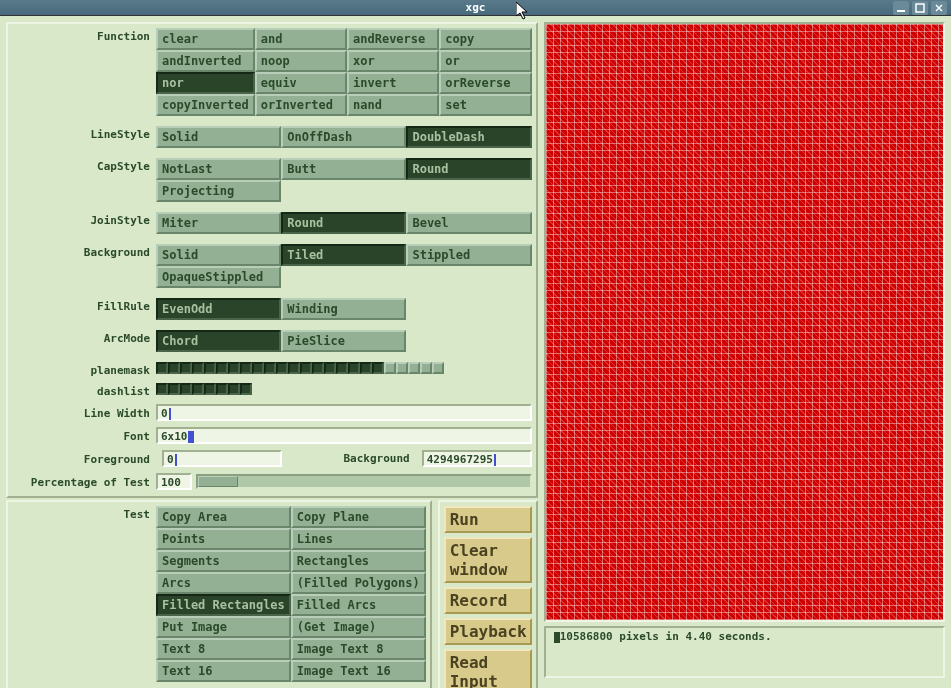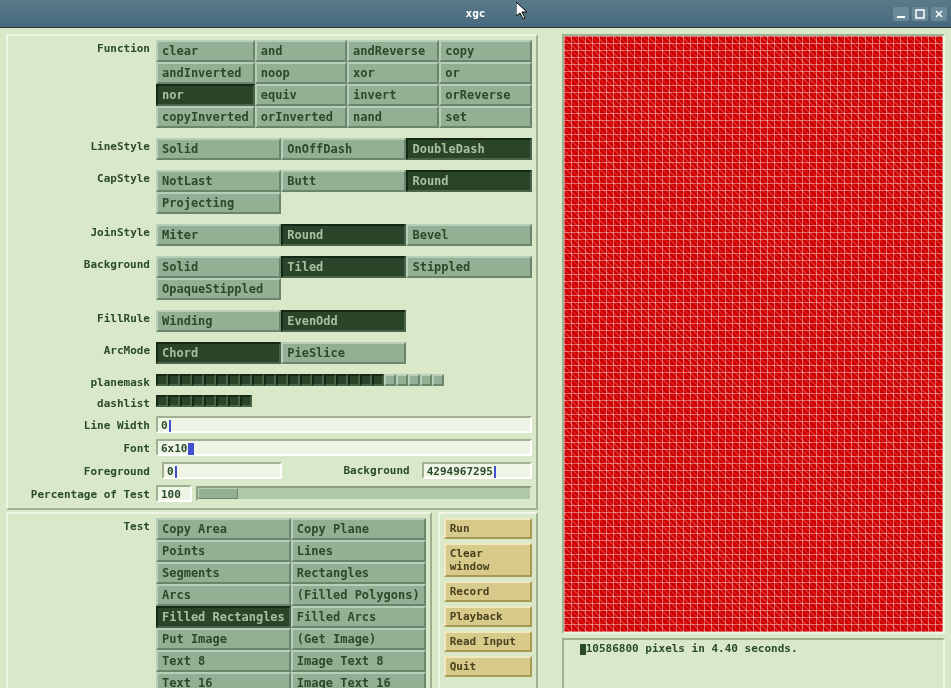--- a/index.html
+++ b/index.html
@@ -8,21 +8,21 @@
     font-size: 11px;
     background: #d8e8c8;
     width: 951px;
     height: 688px;
     overflow: hidden;
     font-weight: bold;
   }
   .titlebar {
     background: linear-gradient(to bottom, #5a7a8a 0%, #466a7c 100%);
     color: #fff;
-    height: 28px;
+    height: 16px;
     display: flex;
     align-items: center;
     justify-content: center;
     position: relative;
     border-bottom: 1px solid #333;
   }
   .titlebar .title { font-weight: bold; }
   .winbtns {
     position: absolute;
     right: 4px;
@@ -31,21 +31,21 @@
   }
   .winbtn {
     width: 16px; height: 14px;
     background: #6a8a9a;
     border-radius: 2px;
     display:flex;align-items:center;justify-content:center;
     color:#fff;font-size:10px;
     cursor:pointer;
   }
   .winbtn svg { display:block; }
-  .body { display:flex; padding:6px 6px; gap:24px; height:668px;justify-content:space-between;}
+  .body { display:flex; padding:6px 6px; gap:6px; height:668px;justify-content:space-between;}
   .left { flex:0 0 530px; display:flex; flex-direction:column; gap:2px;}
   .right { flex:1; display:flex; flex-direction:column; gap:4px;}
   .panel {
     background:#d8e8c8;
     border:2px solid;
     border-color:#eef5e4 #a0b090 #a0b090 #eef5e4;
     padding:4px;
   }
   .row { display:flex; align-items:flex-start; margin-bottom:2px; }
   .row-label {
@@ -135,39 +135,39 @@
     position:absolute;inset:0;
     background:
       repeating-linear-gradient(0deg, rgba(255,255,255,.4) 0 1px, transparent 1px 7px),
       repeating-linear-gradient(90deg, rgba(255,255,255,.4) 0 1px, transparent 1px 7px),
       repeating-linear-gradient(45deg, rgba(255,255,255,.2) 0 1px, transparent 1px 4px);
   }
   .statusarea {
     background:#d8e8c8;
     border:2px solid;
     border-color:#a0b090 #eef5e4 #eef5e4 #a0b090;
-    padding:2px 16px;
+    padding:2px 8px;
     color:#2a4a2a;
     height:52px;
   }
   .statusline .cur3 {
     display:inline-block;width:6px;height:11px;
     background:#2a4a2a;margin-right:0;vertical-align:text-bottom;
   }
   .bot { display:flex; gap:6px;}
   .testgrid { display:grid; grid-template-columns:1fr 1fr; flex:1;}
   .cmdbtns { display:flex; flex-direction:column; gap:4px; width:100px;}
   .cmd {
     background:#d8ca8a;
     border:2px solid;
     border-color:#f0e8c0 #a89850 #a89850 #f0e8c0;
     padding:2px 4px;
     color:#4a4220;
     font-family:monospace;
-    font-size:11px;
+    font-size:16px;
     font-weight:bold;
     cursor:pointer;
   }
   .midrow { display:flex; gap:6px; align-items:center; }
   .cursor-arrow {
     position:absolute; left:516px; top:2px; z-index:100;
     pointer-events:none;
   }
 </style>
 </head>
@@ -268,22 +268,22 @@
             <div class="tog">Stippled</div>
             <div class="tog">OpaqueStippled</div>
           </div>
       </div>
 
       <div style="height:8px"></div>
 
       <div class="row">
         <div class="row-label">FillRule</div>
         <div class="grid2">
+            <div class="tog sel">EvenOdd</div>
             <div class="tog">Winding</div>
-            <div class="tog sel">EvenOdd</div>
           </div>
       </div>
 
       <div style="height:8px"></div>
 
       <div class="row">
         <div class="row-label">ArcMode</div>
         <div class="grid2">
             <div class="tog sel">Chord</div>
             <div class="tog">PieSlice</div>

